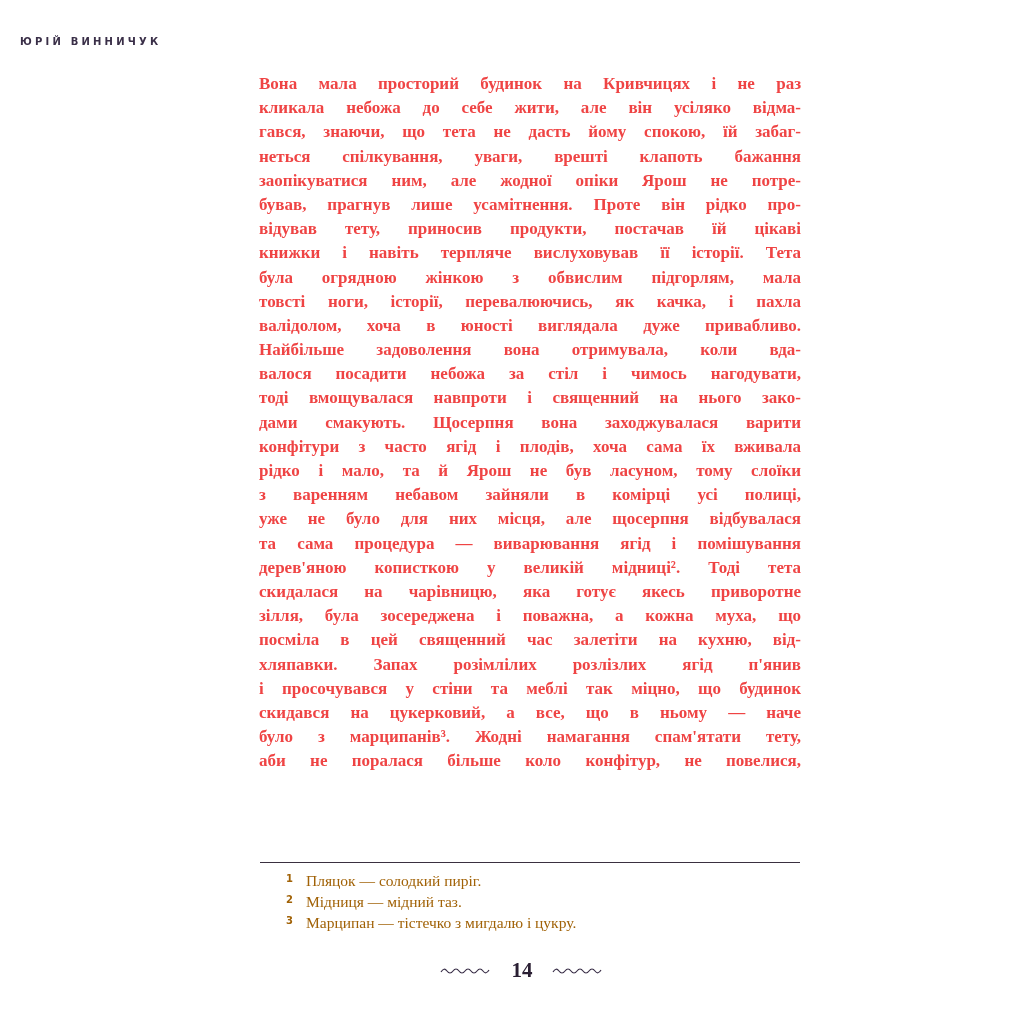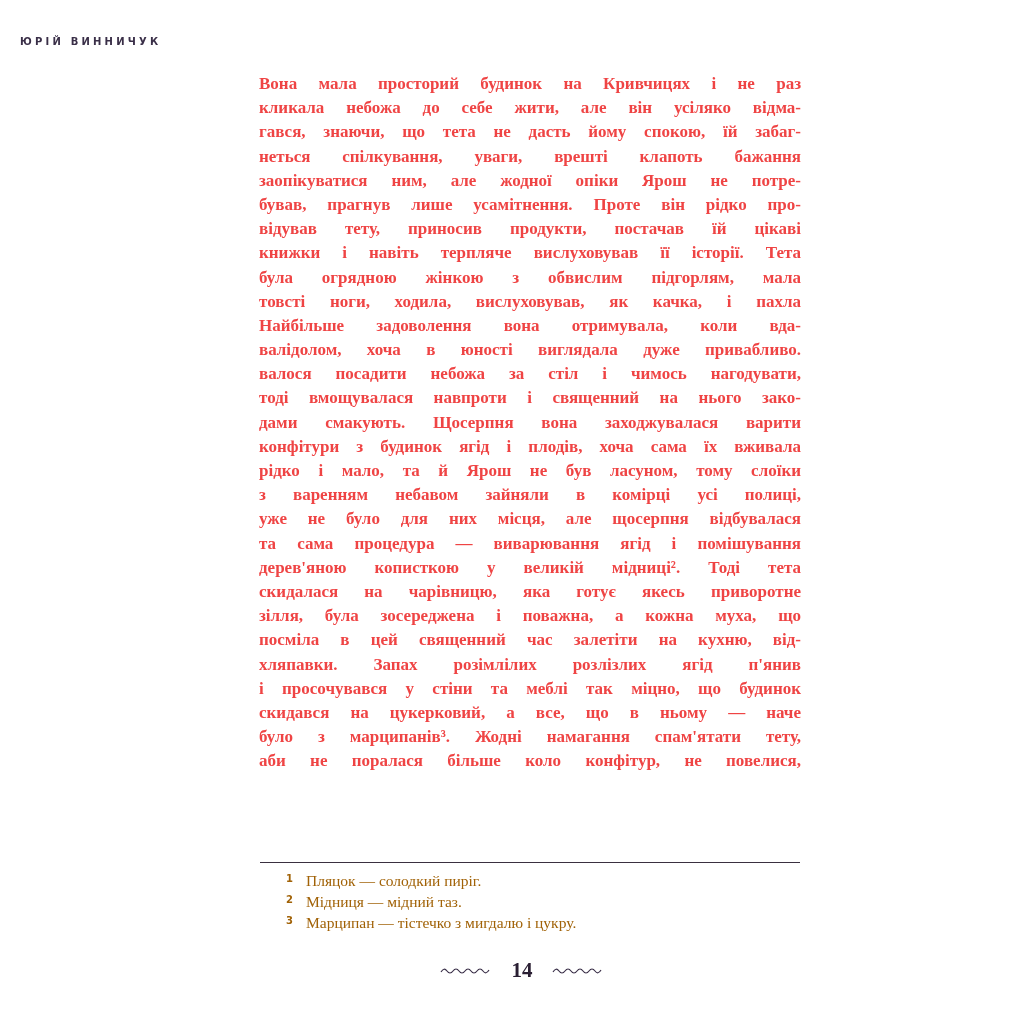--- a/index.html
+++ b/index.html
@@ -108,27 +108,27 @@
 <div class="body-text">
   <span class="line">Вона мала просторий будинок на Кривчицях і не раз</span>
   <span class="line">кликала небожа до себе жити, але він усіляко відма-</span>
   <span class="line">гався, знаючи, що тета не дасть йому спокою, їй забаг-</span>
   <span class="line">неться спілкування, уваги, врешті клапоть бажання</span>
   <span class="line">заопікуватися ним, але жодної опіки Ярош не потре-</span>
   <span class="line">бував, прагнув лише усамітнення. Проте він рідко про-</span>
   <span class="line">відував тету, приносив продукти, постачав їй цікаві</span>
   <span class="line">книжки і навіть терпляче вислуховував її історії. Тета</span>
   <span class="line">була огрядною жінкою з обвислим підгорлям, мала</span>
-  <span class="line">товсті ноги, ходила, вислуховував, як качка, і пахла</span>
+  <span class="line">товсті ноги, історії, перевалюючись, як качка, і пахла</span>
+  <span class="line">валідолом, хоча в юності виглядала дуже привабливо.</span>
   <span class="line">Найбільше задоволення вона отримувала, коли вда-</span>
-  <span class="line">валідолом, хоча в юності виглядала дуже привабливо.</span>
   <span class="line">валося посадити небожа за стіл і чимось нагодувати,</span>
   <span class="line">тоді вмощувалася навпроти і священний на нього зако-</span>
   <span class="line">дами смакують. Щосерпня вона заходжувалася варити</span>
-  <span class="line">конфітури з будинок ягід і плодів, хоча сама їх вживала</span>
+  <span class="line">конфітури з часто ягід і плодів, хоча сама їх вживала</span>
   <span class="line">рідко і мало, та й Ярош не був ласуном, тому слоїки</span>
   <span class="line">з варенням небавом зайняли в комірці усі полиці,</span>
   <span class="line">уже не було для них місця, але щосерпня відбувалася</span>
   <span class="line">та сама процедура — виварювання ягід і помішування</span>
   <span class="line">дерев'яною кописткою у великій мідниці². Тоді тета</span>
   <span class="line">скидалася на чарівницю, яка готує якесь приворотне</span>
   <span class="line">зілля, була зосереджена і поважна, а кожна муха, що</span>
   <span class="line">посміла в цей священний час залетіти на кухню, від-</span>
   <span class="line">хляпавки. Запах розімлілих розлізлих ягід п'янив</span>
   <span class="line">і просочувався у стіни та меблі так міцно, що будинок</span>

